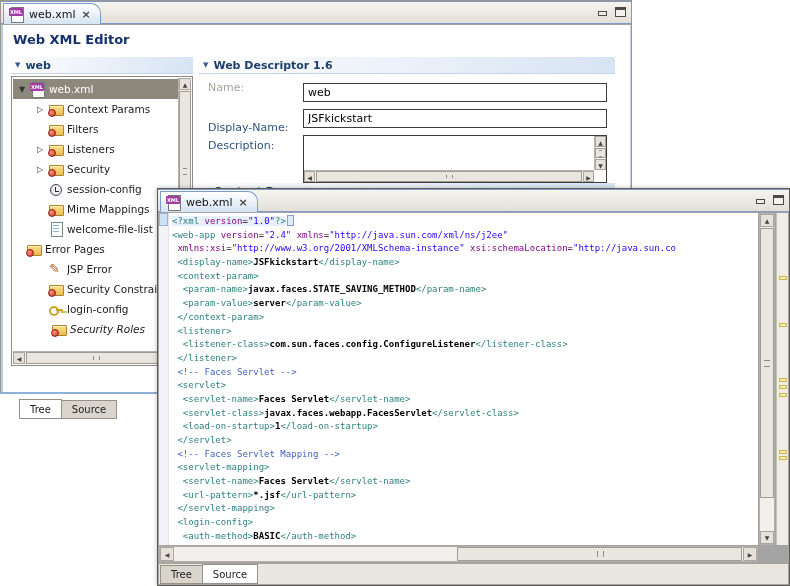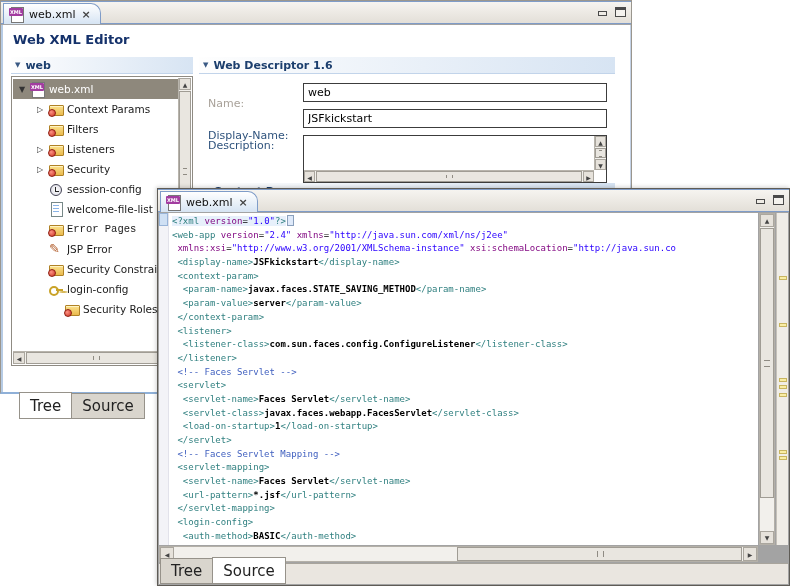--- a/index.html
+++ b/index.html
@@ -76,21 +76,21 @@
           border-top:1px solid #8f8b83;border-bottom:1px solid #8f8b83}
   .sb-thumb.h::after{content:"";position:absolute;top:3px;bottom:3px;left:50%;margin-left:-3px;width:5px;
           border-left:1px solid #8f8b83;border-right:1px solid #8f8b83}
 
   
   .tree-vscroll{top:1px;right:1px;bottom:14px;width:13px;border-left:1px solid #b8b4ac}
   .tree-hscroll{left:1px;right:14px;bottom:1px;height:13px;border-top:1px solid #b8b4ac}
 
   
   .bottom-tabs{position:absolute;display:flex;align-items:flex-end}
-  .btab{padding:3px 10px 3px;font-size:15px;border:1px solid #96928a;background:#d9d5cd;color:#222;margin-right:-1px}
+  .btab{padding:3px 10px 3px;font-size:10px;border:1px solid #96928a;background:#d9d5cd;color:#222;margin-right:-1px}
   .btab.active{background:#fff;position:relative;z-index:2;padding-top:4px}
 
   
   .form-panel{position:absolute;left:196px;top:32px;width:416px;height:335px}
   .f-label{position:absolute;left:9px;font-size:11px;color:#2f537d}
   .f-label.dim{color:#a9a29a}
   .f-input{position:absolute;left:104px;right:8px;height:19px;border:1px solid #3c3c3c;background:#fff;
            font-family:"DejaVu Sans","Liberation Sans",sans-serif;font-size:11px;padding:1px 4px;color:#000}
   .desc-box{position:absolute;left:104px;right:8px;top:78px;height:48px;border:1px solid #3c3c3c;background:#fff}
   .desc-v{top:0;right:0;bottom:12px;width:12px;border-left:1px solid #b8b4ac}
@@ -168,44 +168,49 @@
               <span class="ic ic-folder"></span>
               <span class="tree-label">Security</span>
             </div>
             <div class="tree-row" style="padding-left: 22px;">
               <span class="exp"></span>
               <span class="ic ic-clock"></span>
               <span class="tree-label">session-config</span>
             </div>
             <div class="tree-row" style="padding-left: 22px;">
               <span class="exp"></span>
+              <span class="ic ic-folder"></span>
+              <span class="tree-label">Mime Mappings</span>
+            </div>
+            <div class="tree-row" style="padding-left: 22px;">
+              <span class="exp"></span>
               <span class="ic ic-page"></span>
               <span class="tree-label">welcome-file-list</span>
             </div>
-            <div class="tree-row" style="padding-left: 22px; font-family: Liberation Mono, monospace;">
+            <div class="tree-row" style="">
               <span class="exp"></span>
               <span class="ic ic-folder"></span>
               <span class="tree-label">Error Pages</span>
             </div>
             <div class="tree-row" style="padding-left: 22px;">
               <span class="exp"></span>
               <span class="ic ic-pencil"></span>
               <span class="tree-label">JSP Error</span>
             </div>
             <div class="tree-row" style="padding-left: 22px;">
               <span class="exp"></span>
               <span class="ic ic-folder"></span>
               <span class="tree-label">Security Constraints</span>
             </div>
             <div class="tree-row" style="padding-left: 22px;">
               <span class="exp"></span>
               <span class="ic ic-key"></span>
               <span class="tree-label">login-config</span>
             </div>
-            <div class="tree-row" style="padding-left: 38px;">
+            <div class="tree-row" style="padding-left: 25px; font-style: italic;">
               <span class="exp"></span>
               <span class="ic ic-folder"></span>
               <span class="tree-label">Security Roles</span>
             </div>
           </div>
         <div class="sb tree-vscroll">
           <span class="sb-btn arr-up" style="left:0;right:0;top:0;height:12px"></span>
           <span class="sb-thumb v" style="left:0;right:0;top:13px;height:160px"></span>
         </div>
         <div class="sb tree-hscroll">
@@ -219,24 +224,24 @@
         <div class="btab">Source</div>
       </div>
     </div>
 
     <div class="form-panel">
       <div class="panel-header">
         <span class="twistie"></span>
         <span>Web Descriptor 1.6</span>
       </div>
 
-      <div class="f-label dim" style="top:40px">Name:</div>
+      <div class="f-label dim" style="top:24px">Name:</div>
       <input class="f-input" style="top: 26px;" value="web">
 
-      <div class="f-label" style="top:72px">Display-Name:</div>
+      <div class="f-label" style="top:64px">Display-Name:</div>
       <input class="f-input" style="top: 52px;" value="JSFkickstart">
 
       <div class="f-label" style="top:82px">Description:</div>
       <div class="desc-box">
         <div class="sb desc-v">
           <span class="sb-btn arr-up" style="left:0;right:0;top:0;height:11px"></span>
           <span class="sb-thumb v" style="left:0;right:0;top:12px;height:10px"></span>
           <span class="sb-btn arr-down" style="left:0;right:0;bottom:0;height:11px"></span>
         </div>
         <div class="sb desc-h">

